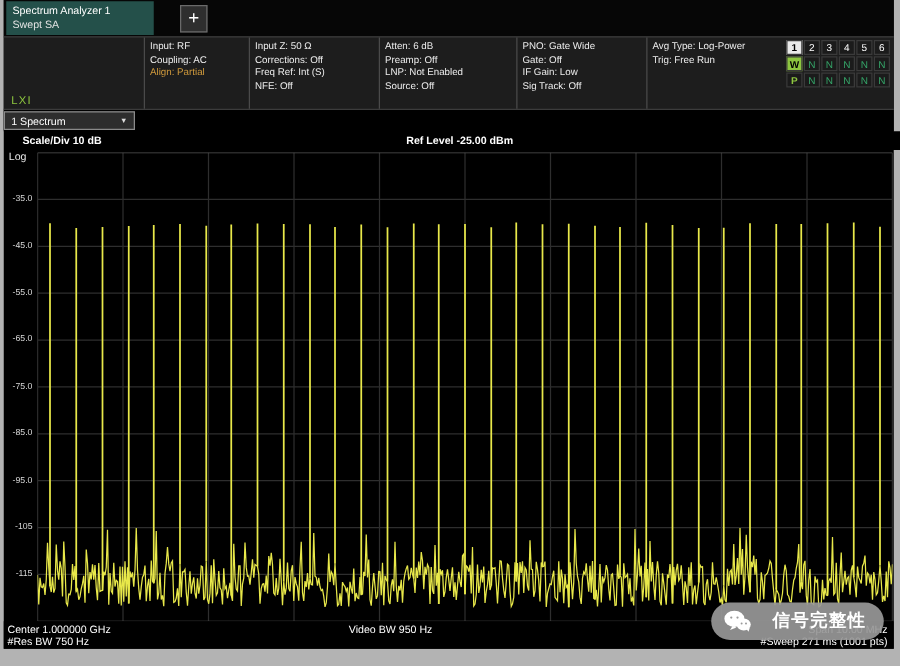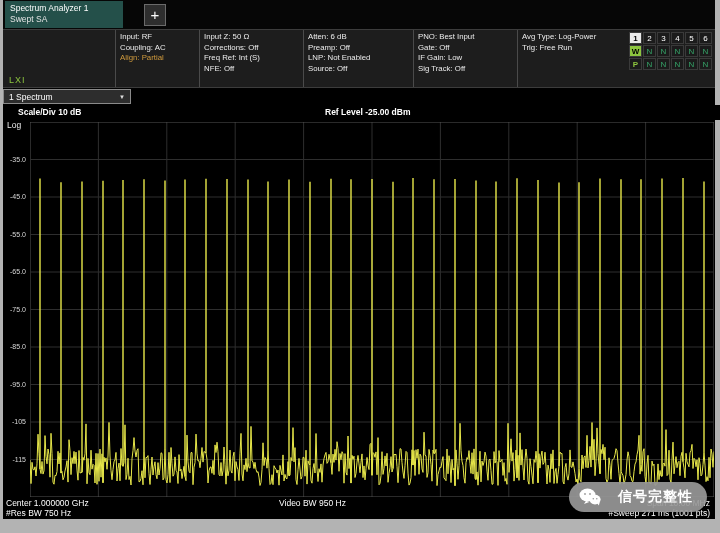--- a/index.html
+++ b/index.html
@@ -25,21 +25,21 @@
   
   .traces{margin-left:auto;padding:2px 3px 0 0}
   .trace-row{display:flex;gap:1px;margin-bottom:1px}
   .tcell{width:13px;height:12px;font-size:8px;display:flex;align-items:center;justify-content:center;background:#1b1b1b;color:#fff;border:1px solid #3a3a3a;cursor:pointer}
   .tcell.num-active{background:#e9e9e9;color:#000;font-weight:bold}
   .tcell.w{background:#8dc63f;color:#000;font-weight:bold}
   .tcell.p{color:#8dc63f;font-weight:bold}
   .tcell.n{color:#35a468}
   
   .window-bar{position:absolute;top:88px;left:0;width:100%;height:17px;background:#000}
-  .win-select{position:absolute;left:0;top:1px;width:128px;height:15px;background:#2d2d2d;border:1px solid #8a8a8a;color:#fff;font-size:8.5px;display:flex;align-items:center;padding:0 5px;cursor:pointer}
+  .win-select{position:absolute;left:0;top:1px;width:105px;height:15px;background:#2d2d2d;border:1px solid #8a8a8a;color:#fff;font-size:8.5px;display:flex;align-items:center;padding:0 5px;cursor:pointer}
   .win-select .caret{margin-left:auto;font-size:6px;color:#ddd}
   
   .meas-bar{position:absolute;top:105px;left:12px;width:100%;height:15px;background:#000;color:#fff;font-weight:bold;font-size:8.5px}
   .scalediv{position:absolute;left:3px;top:2px}
   .reflevel{position:absolute;left:310px;top:2px}
   .loglabel{position:absolute;left:4px;top:120px;font-size:8.5px;color:#e8e8e8}
   
   .ylabels{position:absolute;left:0;top:122px;width:25px;height:375px}
   .ylab{position:absolute;right:2px;font-size:7px;color:#d8d8d8;text-align:right}
   .graph{position:absolute;left:27px;top:122px;width:684px;height:375px;background:#000}
@@ -83,21 +83,21 @@
           <div>Freq Ref: Int (S)</div>
           <div>NFE: Off</div>
         </div>
         <div class="col c3">
           <div>Atten: 6 dB</div>
           <div>Preamp: Off</div>
           <div>LNP: Not Enabled</div>
           <div>Source: Off</div>
         </div>
         <div class="col c4">
-          <div>PNO: Best Input</div>
+          <div>PNO: Gate Wide</div>
           <div>Gate: Off</div>
           <div>IF Gain: Low</div>
           <div>Sig Track: Off</div>
         </div>
         <div class="col c5">
           <div>Avg Type: Log-Power</div>
           <div>Trig: Free Run</div>
         </div>
       </div>
     <div class="traces" id="trace-grid">

